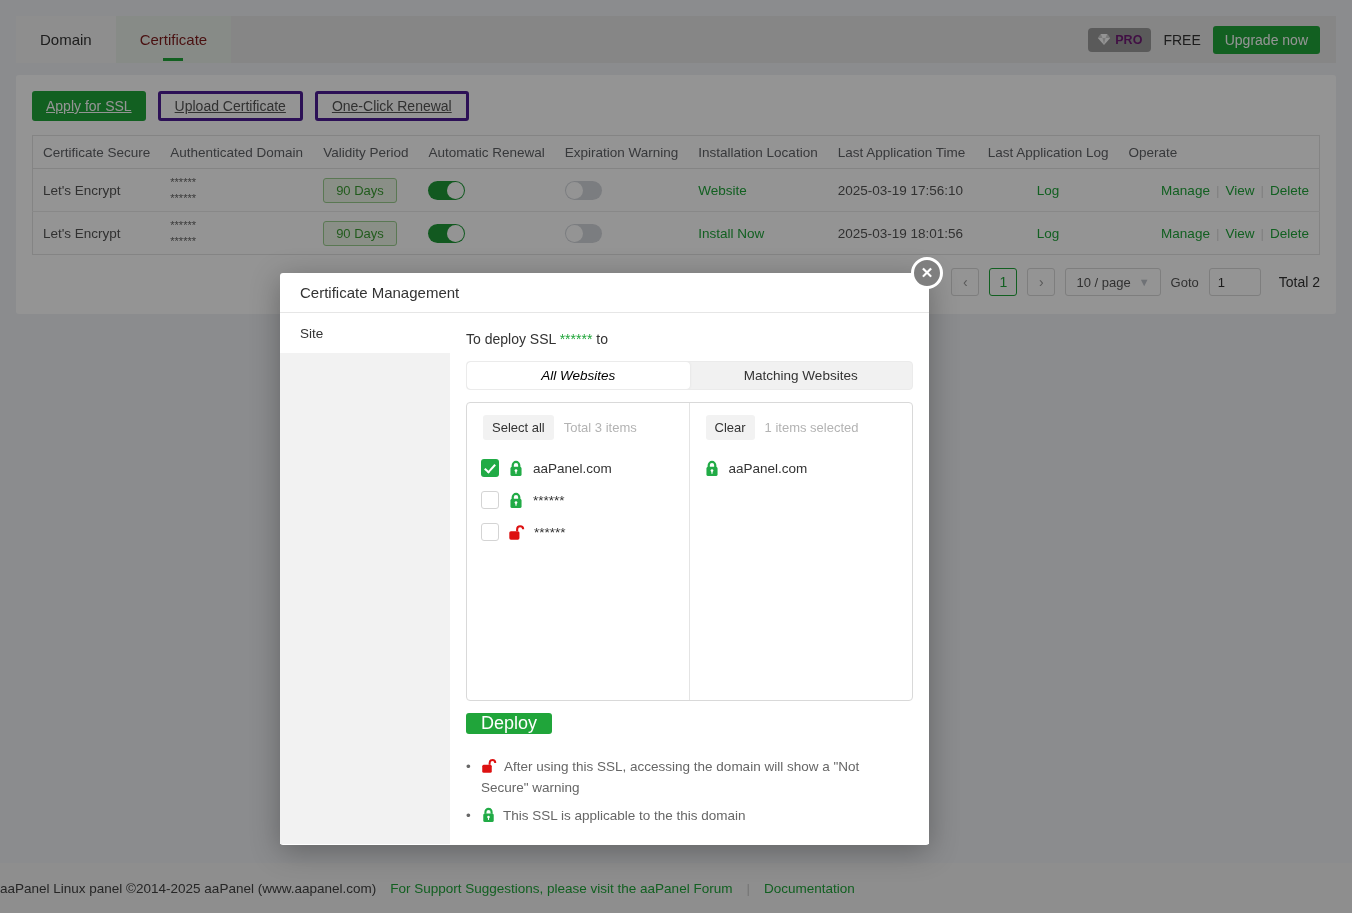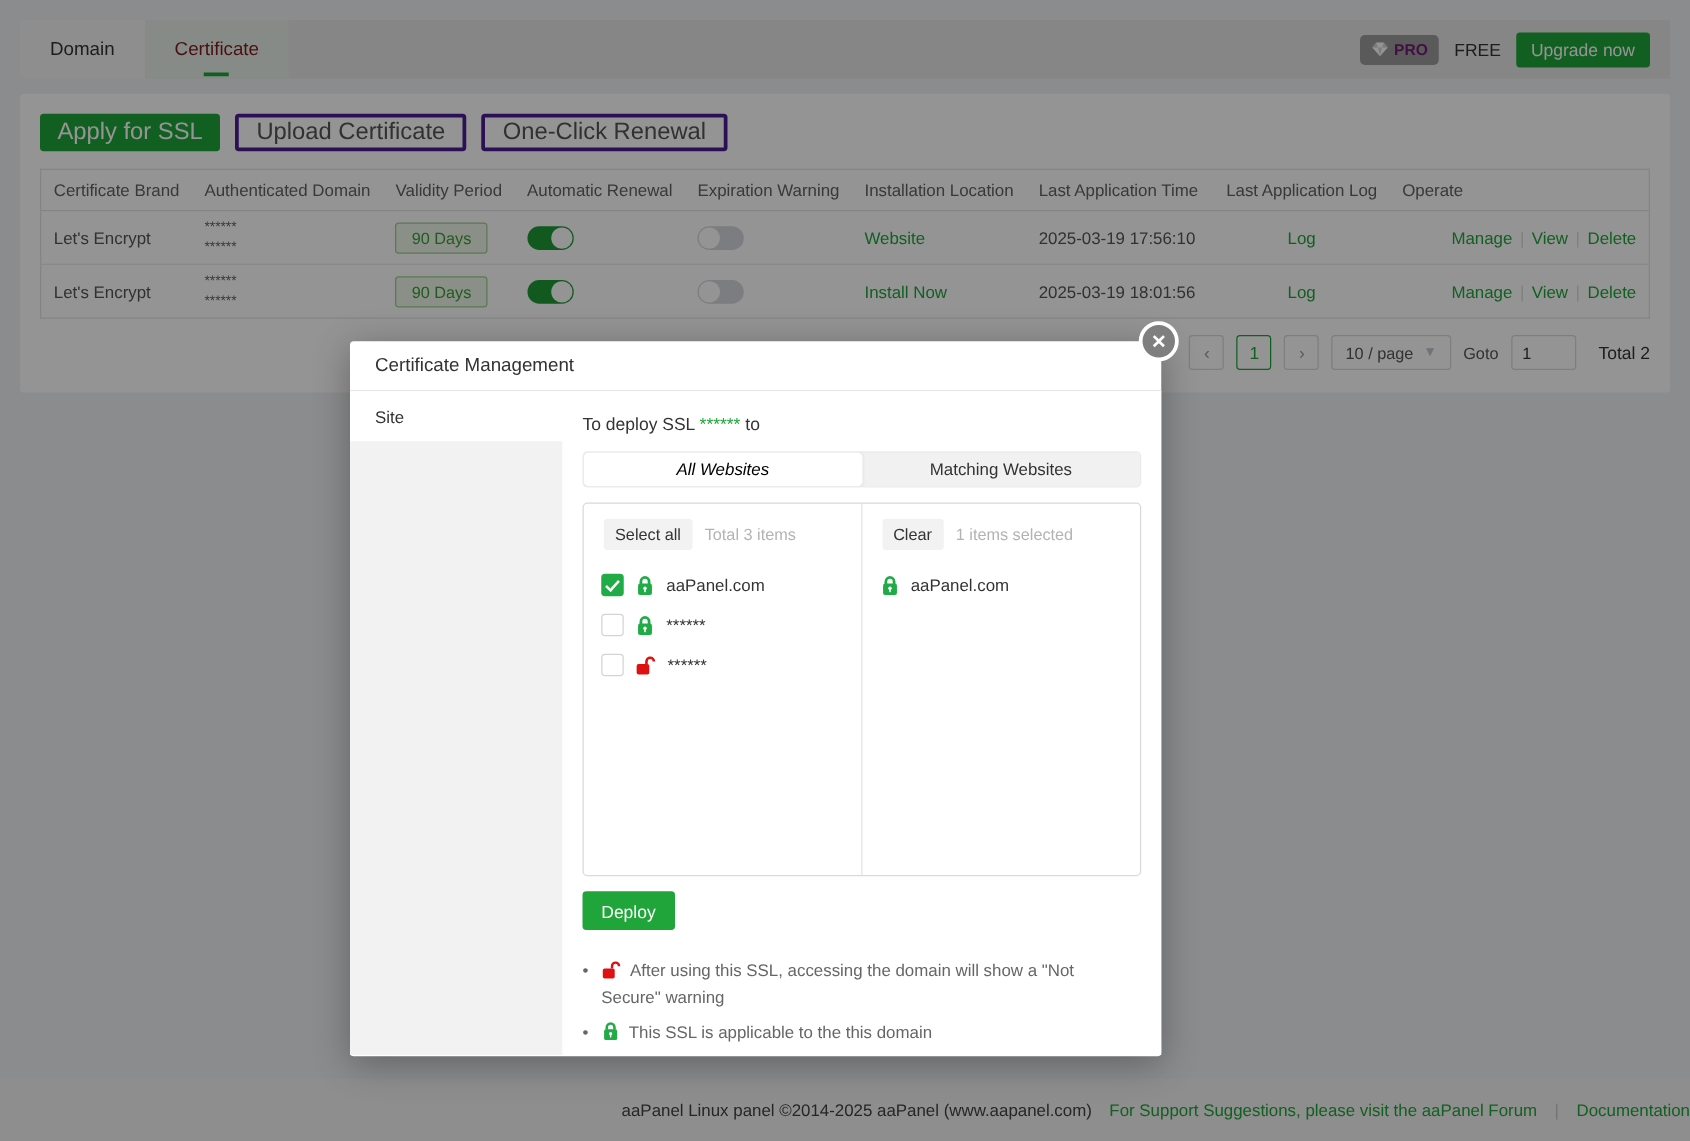--- a/index.html
+++ b/index.html
@@ -14,21 +14,21 @@
   .tab.active::after { content:""; position:absolute; bottom:2px; left:50%; transform:translateX(-50%); width:20px; height:3px; background:#20a53a; }
   .tabbar-right { margin-left:auto; display:flex; align-items:center; gap:12px; padding-right:16px; }
   .pro-badge { background:#9b9b9b; color:#701a75; border-radius:4px; height:24px; padding:0 9px; display:flex; align-items:center; gap:4px; font-size:12.5px; font-weight:bold; }
   .plan-label { font-size:14px; color:#333; }
   .btn-green { background:#20a53a; color:#fff; border:none; border-radius:3px; font-size:14px; font-family:inherit; cursor:pointer; }
   .upgrade-btn { height:28px; padding:0 12px; }
 
   
   .panel { position:absolute; left:16px; top:75px; right:16px; height:239px; background:#fff; border-radius:3px; padding:16px; }
   .toolbar { display:flex; gap:12px; margin-bottom:14px; }
-  .toolbar .btn { height:30px; padding:0 14px; border-radius:3px; font-size:19px; font-family:inherit; cursor:pointer; }
+  .toolbar .btn { height:30px; padding:0 14px; border-radius:3px; font-size:14px; font-family:inherit; cursor:pointer;text-decoration:underline; }
   .btn-plain { background:#fff; border:3px solid #4c1d95; color:#555; }
   .apply-btn { padding:0 16px; }
 
   table.cert-table { width:100%; border-collapse:collapse; border:1px solid #e4e4e4; font-size:13.5px; }
   .cert-table th { font-weight:normal; color:#606266; text-align:left; height:33px; padding:0 10px; border-bottom:1px solid #e4e4e4; white-space:nowrap; }
   .cert-table td { height:43px; padding:0 10px; color:#555; border-bottom:1px solid #ebebeb; }
   .cert-table tr:last-child td { border-bottom:none; }
   .th-operate, .td-operate { text-align:right; }
   .td-log, .th-logcell { text-align:center; }
   .cert-table th.th-logcell { text-align:left; }
@@ -45,21 +45,21 @@
 
   .pagination { display:flex; align-items:center; justify-content:flex-end; gap:10px; margin-top:13px; font-size:13px; color:#555; }
   .pg-btn { width:28px; height:28px; border:1px solid #d9d9d9; border-radius:3px; background:#fff; display:flex; align-items:center; justify-content:center; color:#999; font-size:14px; cursor:pointer; }
   .pg-btn.current { border-color:#20a53a; color:#20a53a; }
   .pg-select { height:28px; border:1px solid #d9d9d9; border-radius:3px; background:#fff; display:flex; align-items:center; gap:8px; padding:0 10px; cursor:pointer; color:#555; }
   .pg-select .chev { color:#c0c4cc; font-size:11px; }
   .goto-input { width:52px; height:28px; border:1px solid #d9d9d9; border-radius:3px; padding:0 8px; font-size:13px; color:#333; font-family:inherit; }
   .total-label { font-size:14px; color:#333; margin-left:8px; }
 
   
-  .footer { position:absolute; left:0; right:0; bottom:0; height:50px; display:flex; align-items:center; justify-content:flex-end; gap:14px; font-size:13.5px; background:#f5f5f5; }
+  .footer { position:absolute; left:0; right:0; bottom:0; height:50px; display:flex; align-items:center; justify-content:flex-start; gap:14px; font-size:13.5px; background:#f5f5f5; }
   .footer .copy { color:#424242; }
   .footer .sep { color:#c9c9c9; }
 
   
   .overlay { position:fixed; inset:0; background:rgba(0,0,0,0.42); z-index:50; }
   .modal { position:absolute; left:280px; top:273px; width:649px; height:572px; background:#fff; border-radius:3px; z-index:60; box-shadow:0 6px 30px rgba(0,0,0,0.3); }
   .modal-close { position:absolute; top:-16px; right:-14px; width:32px; height:32px; border-radius:50%; background:#7f7f7f; border:3px solid #fff; color:#fff; display:flex; align-items:center; justify-content:center; font-size:15px; font-weight:bold; cursor:pointer; z-index:61; }
   .modal-header { height:40px; display:flex; align-items:center; padding:0 20px; font-size:15px; color:#333; border-bottom:1px solid #e6e6e6; }
   .modal-body { display:flex; height:531px; }
   .modal-side { width:170px; background:#f2f2f2; flex:none; }
@@ -79,21 +79,21 @@
   .t-head { display:flex; align-items:center; gap:10px; padding:0 16px; margin-bottom:12px; }
   .chip { background:#f2f2f2; border-radius:3px; padding:5px 9px; font-size:13px; color:#333; cursor:pointer; }
   .t-summary { font-size:13px; color:#b3b3b3; }
   .t-item { display:flex; align-items:center; gap:9px; padding:0 14px; height:32px; font-size:13.5px; color:#333; }
   .cbx { width:18px; height:18px; border-radius:3px; flex:none; cursor:pointer; position:relative; }
   .cbx.checked { background:#21ab46; }
   .cbx.checked::after { content:""; position:absolute; left:6px; top:2.5px; width:4px; height:9px; border:solid #fff; border-width:0 2px 2px 0; transform:rotate(42deg); }
   .cbx.empty { background:#fff; border:1px solid #d4d4d4; }
   .lock-icon { flex:none; display:inline-flex; }
 
-  .deploy-btn { height:31px; padding:0 15px; font-size:14px; margin-bottom:22px; }
+  .deploy-btn { height:21px; padding:0 15px; font-size:18px; margin-bottom:22px; }
   .note { position:relative; padding-left:15px; font-size:13.5px; color:#666; line-height:21px; margin-bottom:7px; max-width:440px; }
   .note::before { content:"•"; position:absolute; left:0; top:0; color:#666; }
   .note .lock-icon { vertical-align:-3px; margin-right:7px; }
 </style>
 </head>
 <body>
 
 <div class="tabbar">
   <div class="tab inactive">
       <span>Domain</span>
@@ -130,21 +130,21 @@
         <col style="width:100px">
         <col style="width:130px">
         <col style="width:127px">
         <col style="width:135px">
         <col style="width:150px">
         <col style="width:125px">
         <col>
     </colgroup>
     <thead>
       <tr>
-        <th>Certificate Brand</th>
+        <th>Certificate Secure</th>
         <th>Authenticated Domain</th>
         <th>Validity Period</th>
         <th>Automatic Renewal</th>
         <th>Expiration Warning</th>
         <th>Installation Location</th>
         <th>Last Application Time</th>
         <th class="th-logcell">Last Application Log</th>
         <th class="th-operate">Operate</th>
       </tr>
     </thead>

